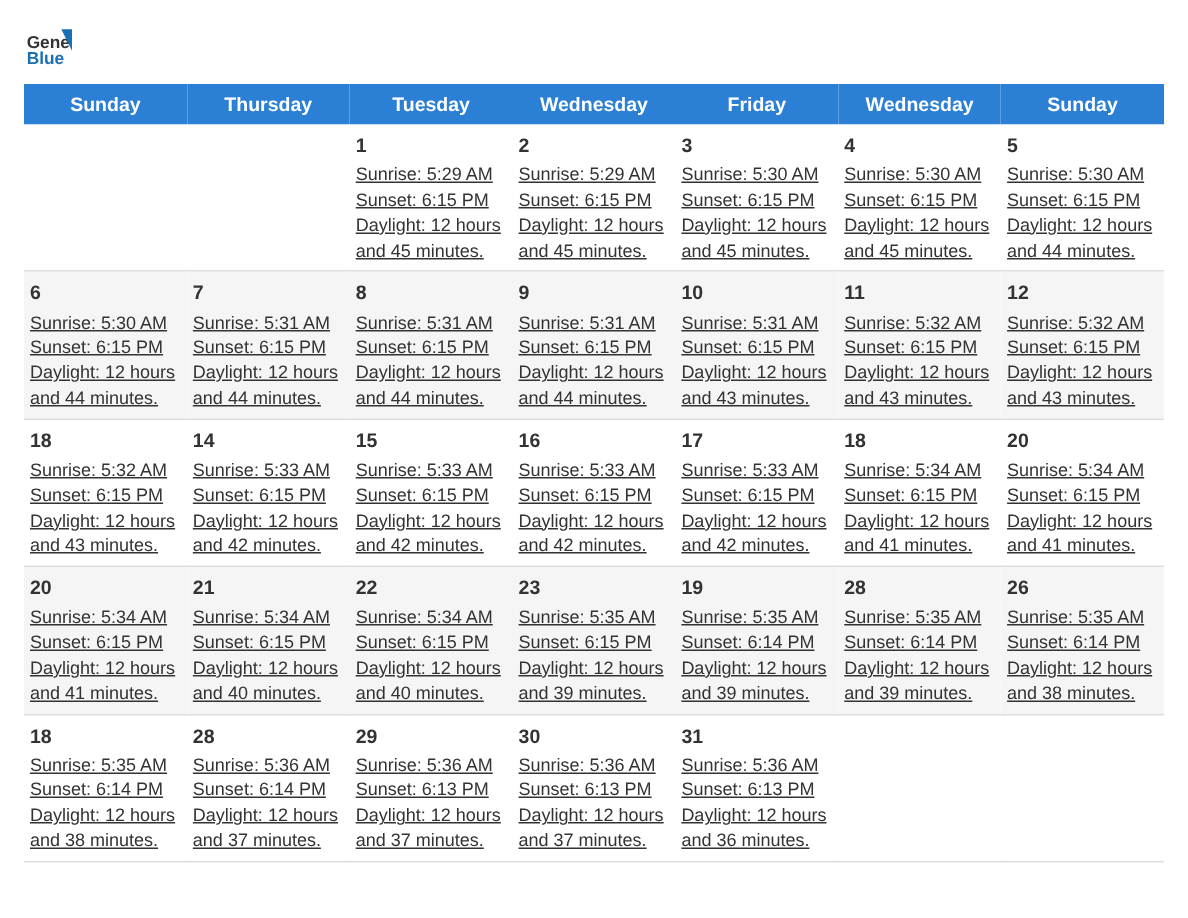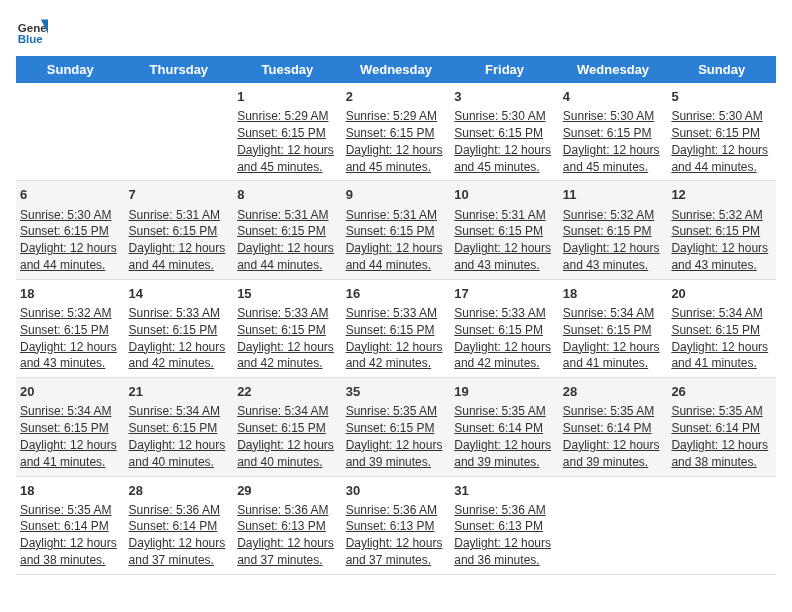--- a/index.html
+++ b/index.html
@@ -242,21 +242,21 @@
 Sunset: 6:15 PM
 Daylight: 12 hours and 40 minutes.</div>
         </td>
         <td>
           <div class="day-number">22</div>
           <div class="cell-text" style="white-space: pre-line;">Sunrise: 5:34 AM
 Sunset: 6:15 PM
 Daylight: 12 hours and 40 minutes.</div>
         </td>
         <td>
-          <div class="day-number">35</div>
+          <div class="day-number">23</div>
           <div class="cell-text" style="white-space: pre-line;">Sunrise: 5:35 AM
 Sunset: 6:15 PM
 Daylight: 12 hours and 39 minutes.</div>
         </td>
         <td>
           <div class="day-number">19</div>
           <div class="cell-text" style="white-space: pre-line;">Sunrise: 5:35 AM
 Sunset: 6:14 PM
 Daylight: 12 hours and 39 minutes.</div>
         </td>

